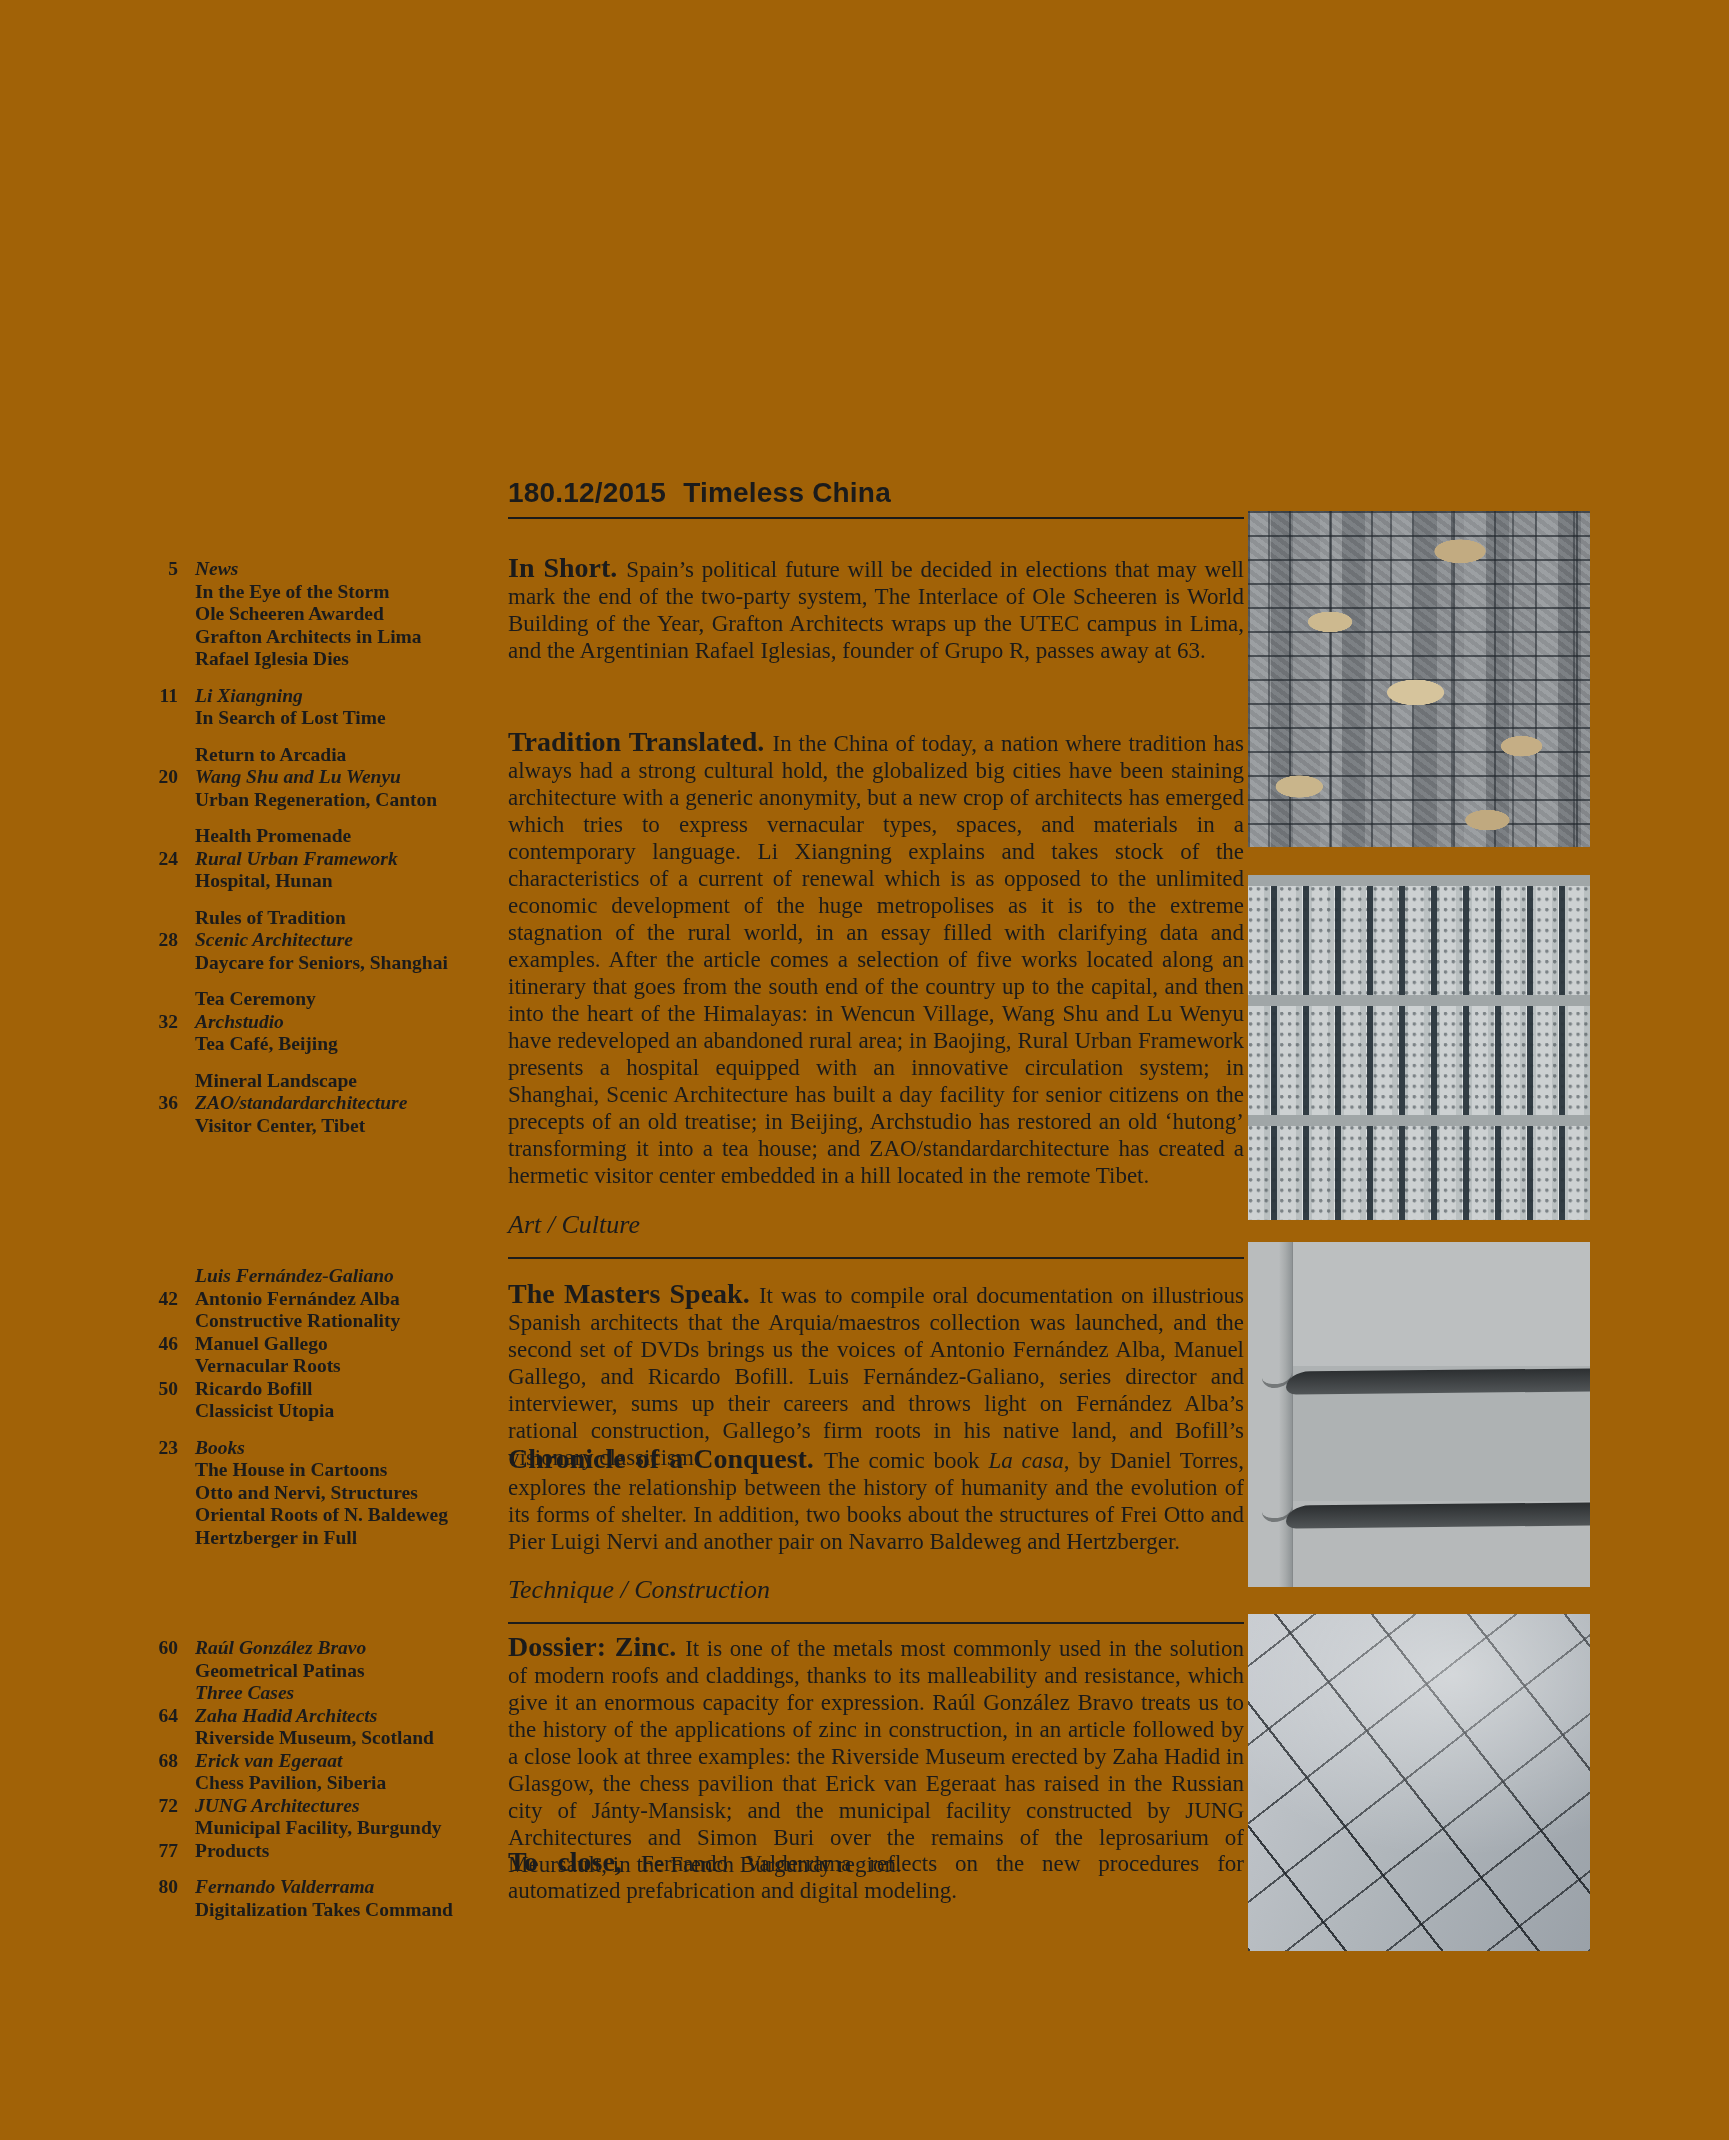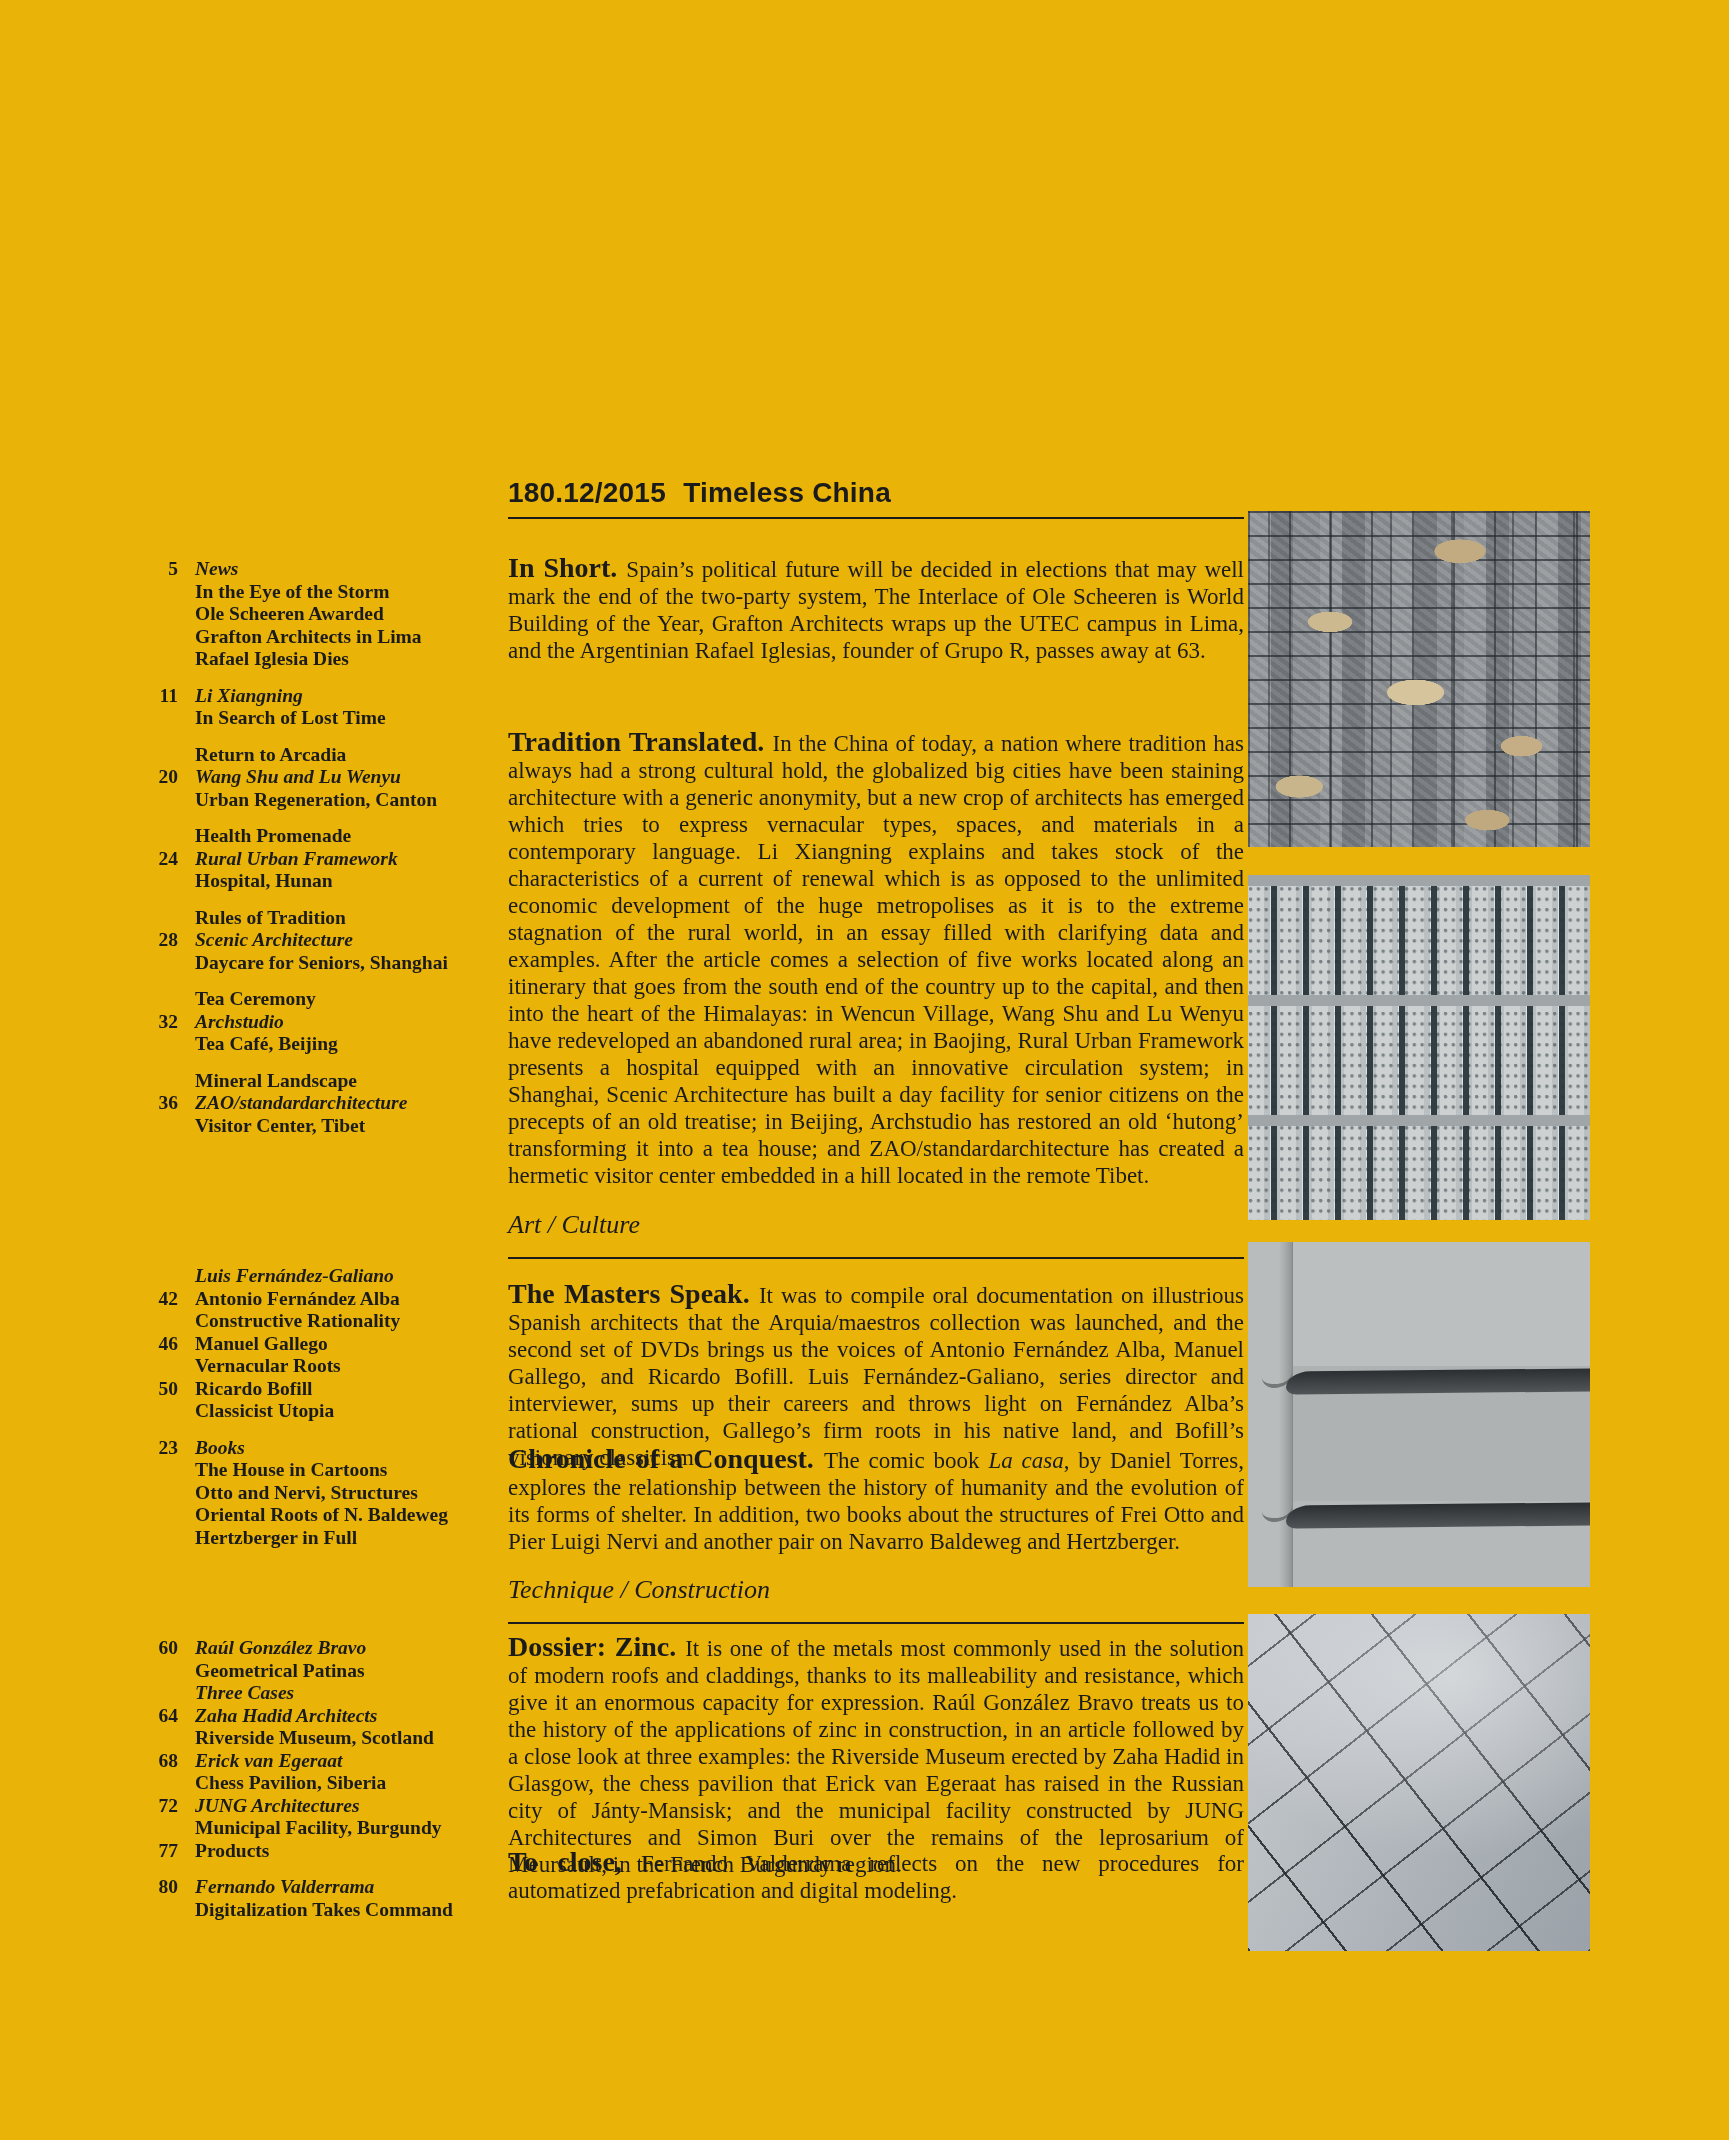--- a/index.html
+++ b/index.html
@@ -1,19 +1,19 @@
 <!DOCTYPE html>
 <html lang="en" style="font-size:14px"><head>
 <meta charset="utf-8">
 <style>
   html,body{margin:0;padding:0;background:#ffffff;}
   body{width:1729px;height:2140px;position:relative;overflow:hidden;
        font-family:"Liberation Serif","DejaVu Serif",serif;color:#1b1b1b;
        -webkit-font-smoothing:antialiased;}
-  .page{position:absolute;inset:0;background:#eab308;}
+  .page{position:absolute;inset:0;background:#a16207;}
 
   
   .issue-header{position:absolute;left:508px;top:477px;width:736px;
     border-bottom:2.6px solid #1a1a1a;padding-bottom:7.8px;
     font-family:"Liberation Sans","DejaVu Sans",sans-serif;
     font-weight:bold;font-size:28px;letter-spacing:0.2px;white-space:nowrap;}
   .issue-header .t2{margin-left:17.3px;}
 
   
   .toc-group{position:absolute;left:130px;width:372px;}

